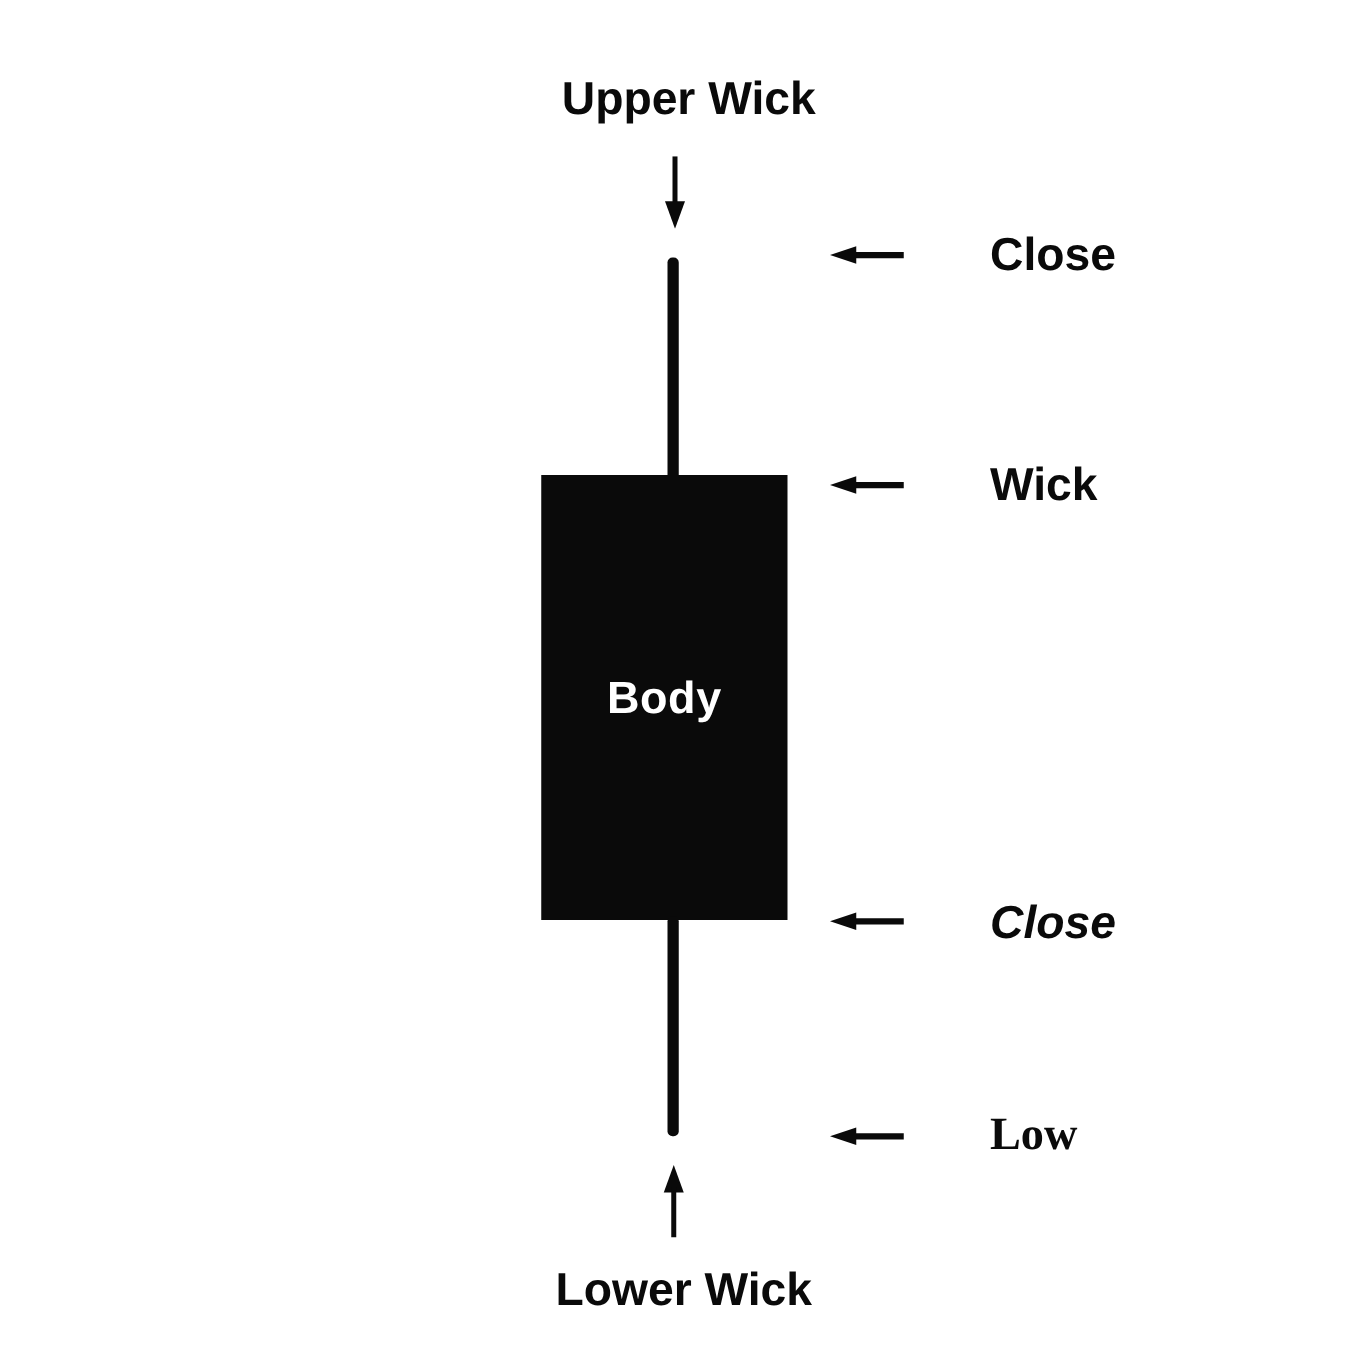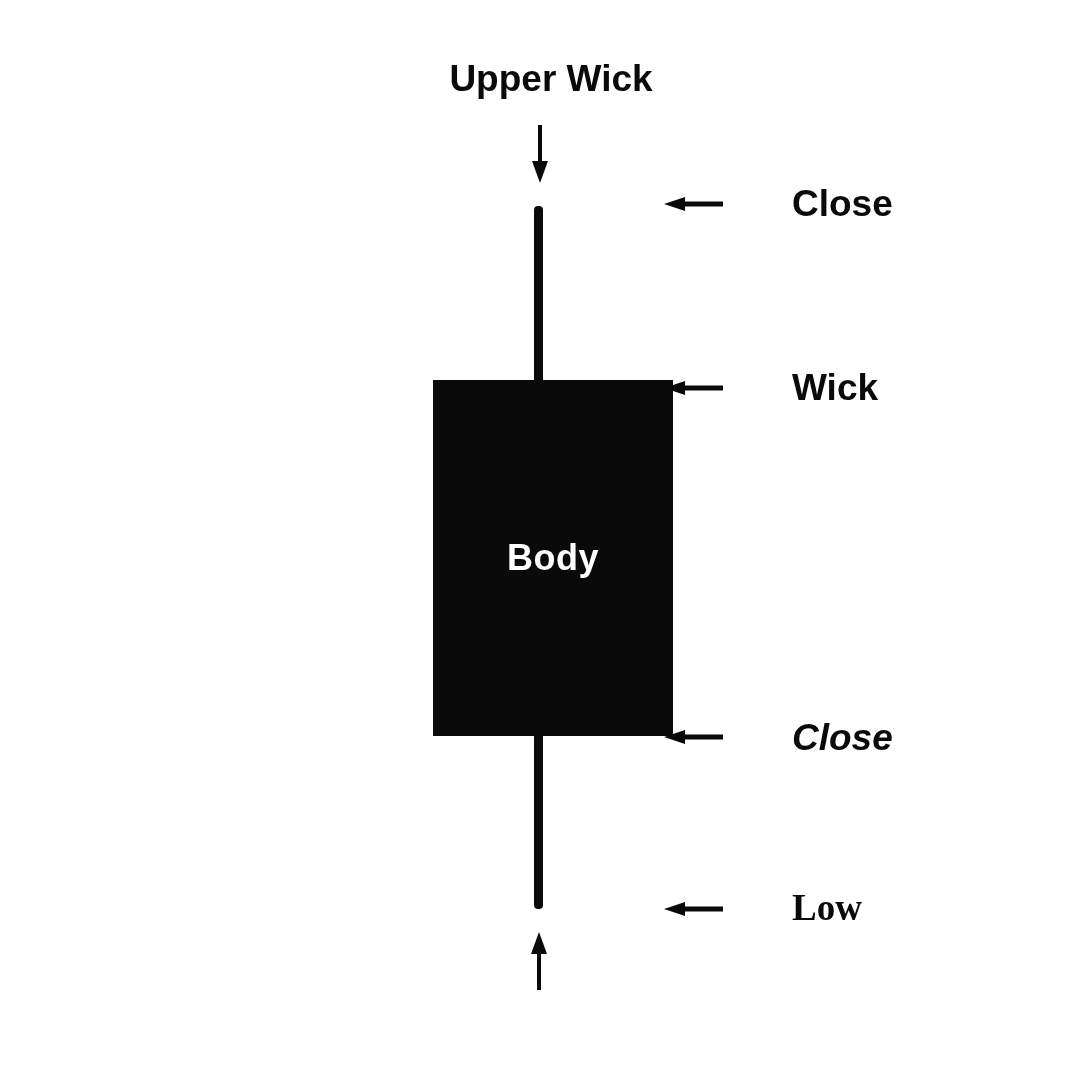--- a/index.html
+++ b/index.html
@@ -43,21 +43,21 @@
     background: var(--ink);
     border-radius: 4px;
   }
   .wick.upper { top: 206px; height: 178px; }
   .wick.lower { top: 733px; height: 176px; }
 
   .candle-body {
     position: absolute;
     left: 433px;
     top: 380px;
-    width: 240px;
+    width: 197px;
     height: 356px;
     background: var(--ink);
     display: flex;
     align-items: center;
     justify-content: center;
   }
   .candle-body .body-label {
     color: var(--body_text);
     font-size: 36px;
     font-weight: 700;
@@ -91,20 +91,21 @@
     <span class="body-label">Body</span>
   </div>
 
   <div class="wick lower"></div>
 
   <svg class="arrow arrow-up" viewBox="0 0 20 58">
     <polygon points="10,0 2,22 18,22" fill="currentColor"></polygon>
     <line x1="10" y1="18" x2="10" y2="58" stroke="currentColor" stroke-width="4"></line>
   </svg>
 
+  <div class="label centered bottom-label">Lower Wick</div>
 
   <svg class="arrow arrow-left row-high" viewBox="0 0 60 16">
     <line x1="59" y1="8" x2="18" y2="8" stroke="currentColor" stroke-width="5"></line>
     <polygon points="0,8 21,1 21,15" fill="currentColor"></polygon>
   </svg>
   <div class="label side-label high">Close</div>
 
   <svg class="arrow arrow-left row-open" viewBox="0 0 60 16">
     <line x1="59" y1="8" x2="18" y2="8" stroke="currentColor" stroke-width="5"></line>
     <polygon points="0,8 21,1 21,15" fill="currentColor"></polygon>

